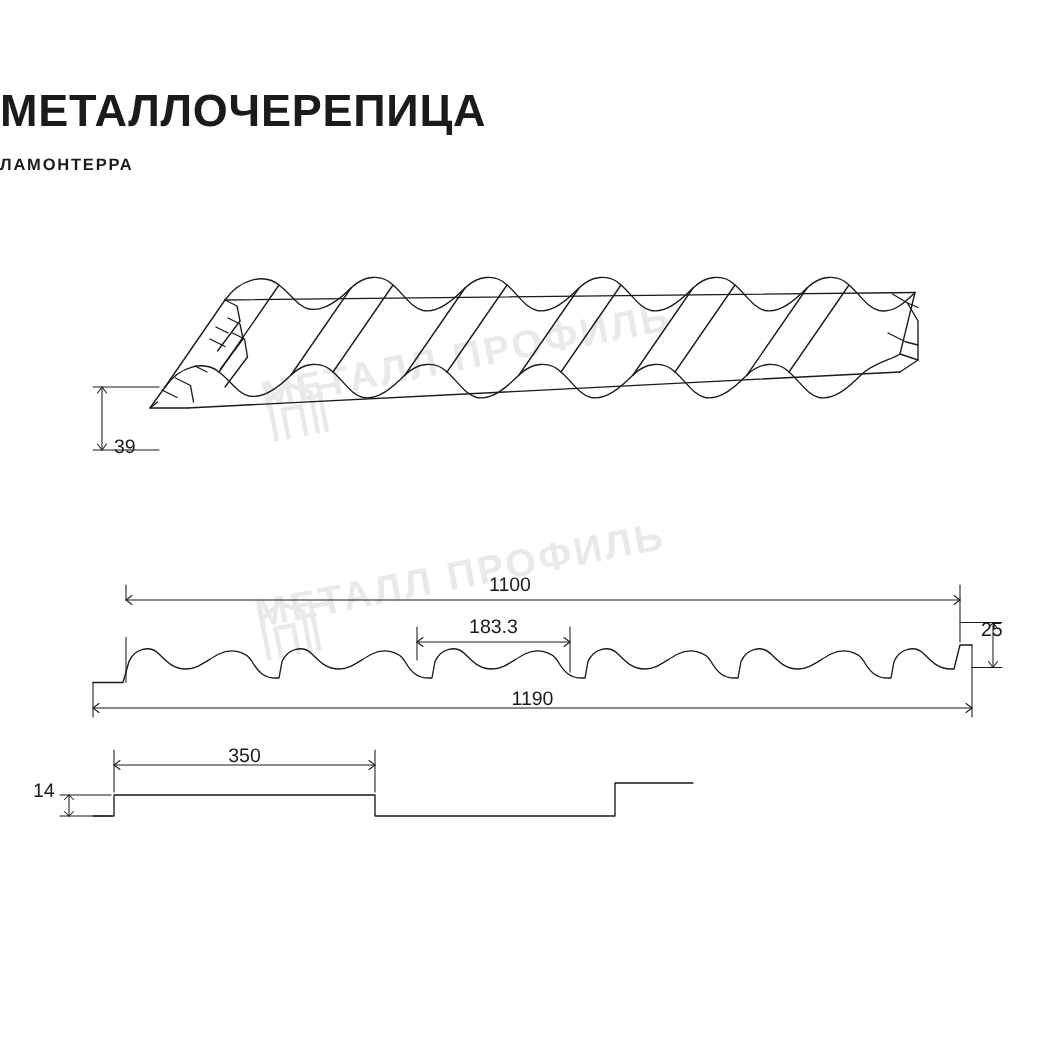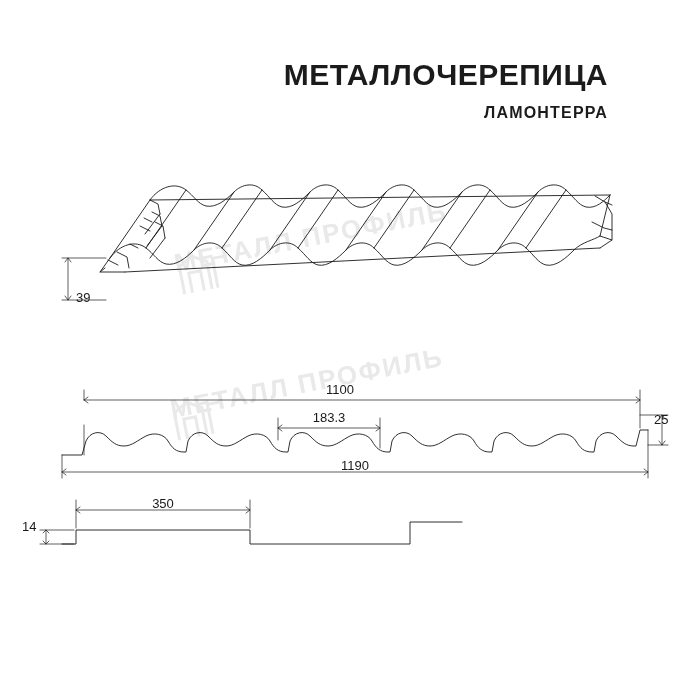--- a/index.html
+++ b/index.html
@@ -19,32 +19,32 @@
     position: absolute;
     inset: 0;
     width: 700px;
     height: 700px;
   }
   .title-block {
     position: absolute;
     left: 0;
     top: 58px;
     width: 608px;
-    text-align: right;
+    text-align: left;
   }
   .title {
     font-size: 30px;
     font-weight: bold;
     letter-spacing: 0.5px;
     color: #1b1b1b;
     line-height: 1.1;
     margin: 0;
   }
   .subtitle {
-    font-size: 16px;
+    font-size: 11px;
     font-weight: bold;
     letter-spacing: 1.2px;
     color: #1b1b1b;
     margin-top: 13px;
   }
   .drawing-svg {
     position: absolute;
     left: 0;
     top: 0;
     width: 700px;

